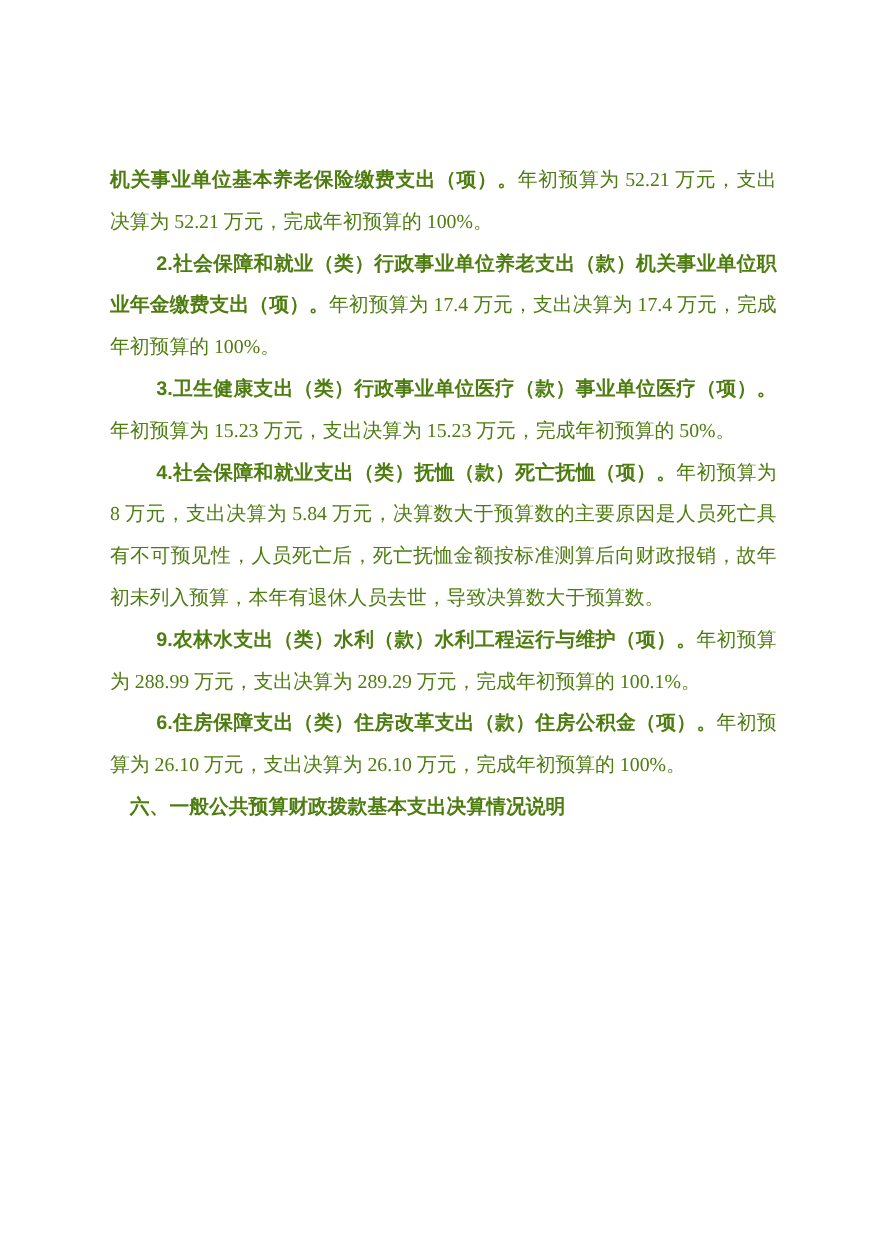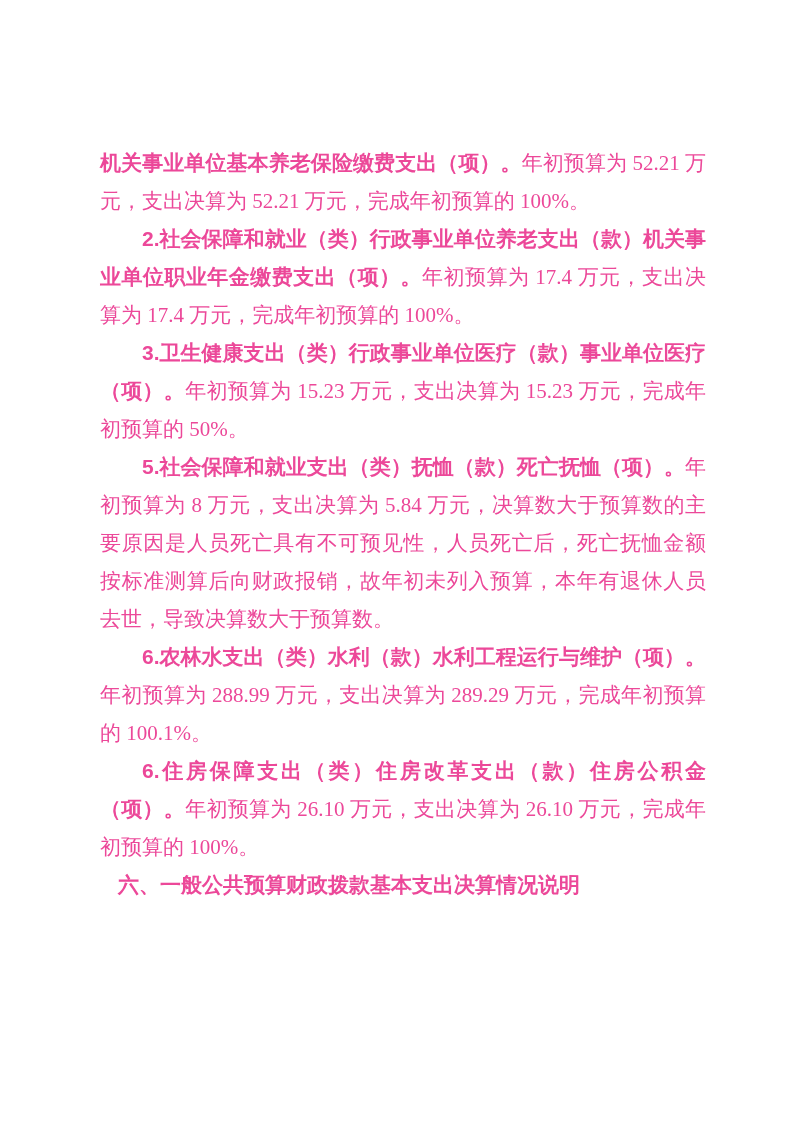--- a/index.html
+++ b/index.html
@@ -18,25 +18,25 @@
   }
   .content {
     position: absolute;
     left: 100px;
     top: 144px;
     width: 606px;
   }
   .block {
     margin: 0;
     padding: 0;
-    font-size: 21px;
+    font-size: 18px;
     line-height: 38px;
     text-align: justify;
     word-break: break-all;
-    color: #ec4899;
+    color: #4d7c0f;
   }
   .indent {
     text-indent: 42px;
   }
   .heading {
     text-indent: 18px;
     font-weight: 700;
     font-family: "Liberation Sans", "DejaVu Sans", sans-serif;
   }
   .seg {
@@ -48,18 +48,18 @@
   }
 </style>
 </head>
 <body>
 
 <div class="page">
   <div class="content">
       <p class="block"><span class="seg bold">机关事业单位基本养老保险缴费支出（项）。</span><span class="seg">年初预算为 52.21 万元，支出决算为 52.21 万元，完成年初预算的 100%。</span></p>
       <p class="block indent"><span class="seg bold">2.社会保障和就业（类）行政事业单位养老支出（款）机关事业单位职业年金缴费支出（项）。</span><span class="seg">年初预算为 17.4 万元，支出决算为 17.4 万元，完成年初预算的 100%。</span></p>
       <p class="block indent"><span class="seg bold">3.卫生健康支出（类）行政事业单位医疗（款）事业单位医疗（项）。</span><span class="seg">年初预算为 15.23 万元，支出决算为 15.23 万元，完成年初预算的 50%。</span></p>
-      <p class="block indent"><span class="seg bold">5.社会保障和就业支出（类）抚恤（款）死亡抚恤（项）。</span><span class="seg">年初预算为 8 万元，支出决算为 5.84 万元，决算数大于预算数的主要原因是人员死亡具有不可预见性，人员死亡后，死亡抚恤金额按标准测算后向财政报销，故年初未列入预算，本年有退休人员去世，导致决算数大于预算数。</span></p>
-      <p class="block indent"><span class="seg bold">6.农林水支出（类）水利（款）水利工程运行与维护（项）。</span><span class="seg">年初预算为 288.99 万元，支出决算为 289.29 万元，完成年初预算的 100.1%。</span></p>
+      <p class="block indent"><span class="seg bold">4.社会保障和就业支出（类）抚恤（款）死亡抚恤（项）。</span><span class="seg">年初预算为 8 万元，支出决算为 5.84 万元，决算数大于预算数的主要原因是人员死亡具有不可预见性，人员死亡后，死亡抚恤金额按标准测算后向财政报销，故年初未列入预算，本年有退休人员去世，导致决算数大于预算数。</span></p>
+      <p class="block indent"><span class="seg bold">9.农林水支出（类）水利（款）水利工程运行与维护（项）。</span><span class="seg">年初预算为 288.99 万元，支出决算为 289.29 万元，完成年初预算的 100.1%。</span></p>
       <p class="block indent"><span class="seg bold">6.住房保障支出（类）住房改革支出（款）住房公积金（项）。</span><span class="seg">年初预算为 26.10 万元，支出决算为 26.10 万元，完成年初预算的 100%。</span></p>
       <p class="block heading"><span class="seg bold">六、一般公共预算财政拨款基本支出决算情况说明</span></p>
     </div>
 </div>
 
 </body></html>

